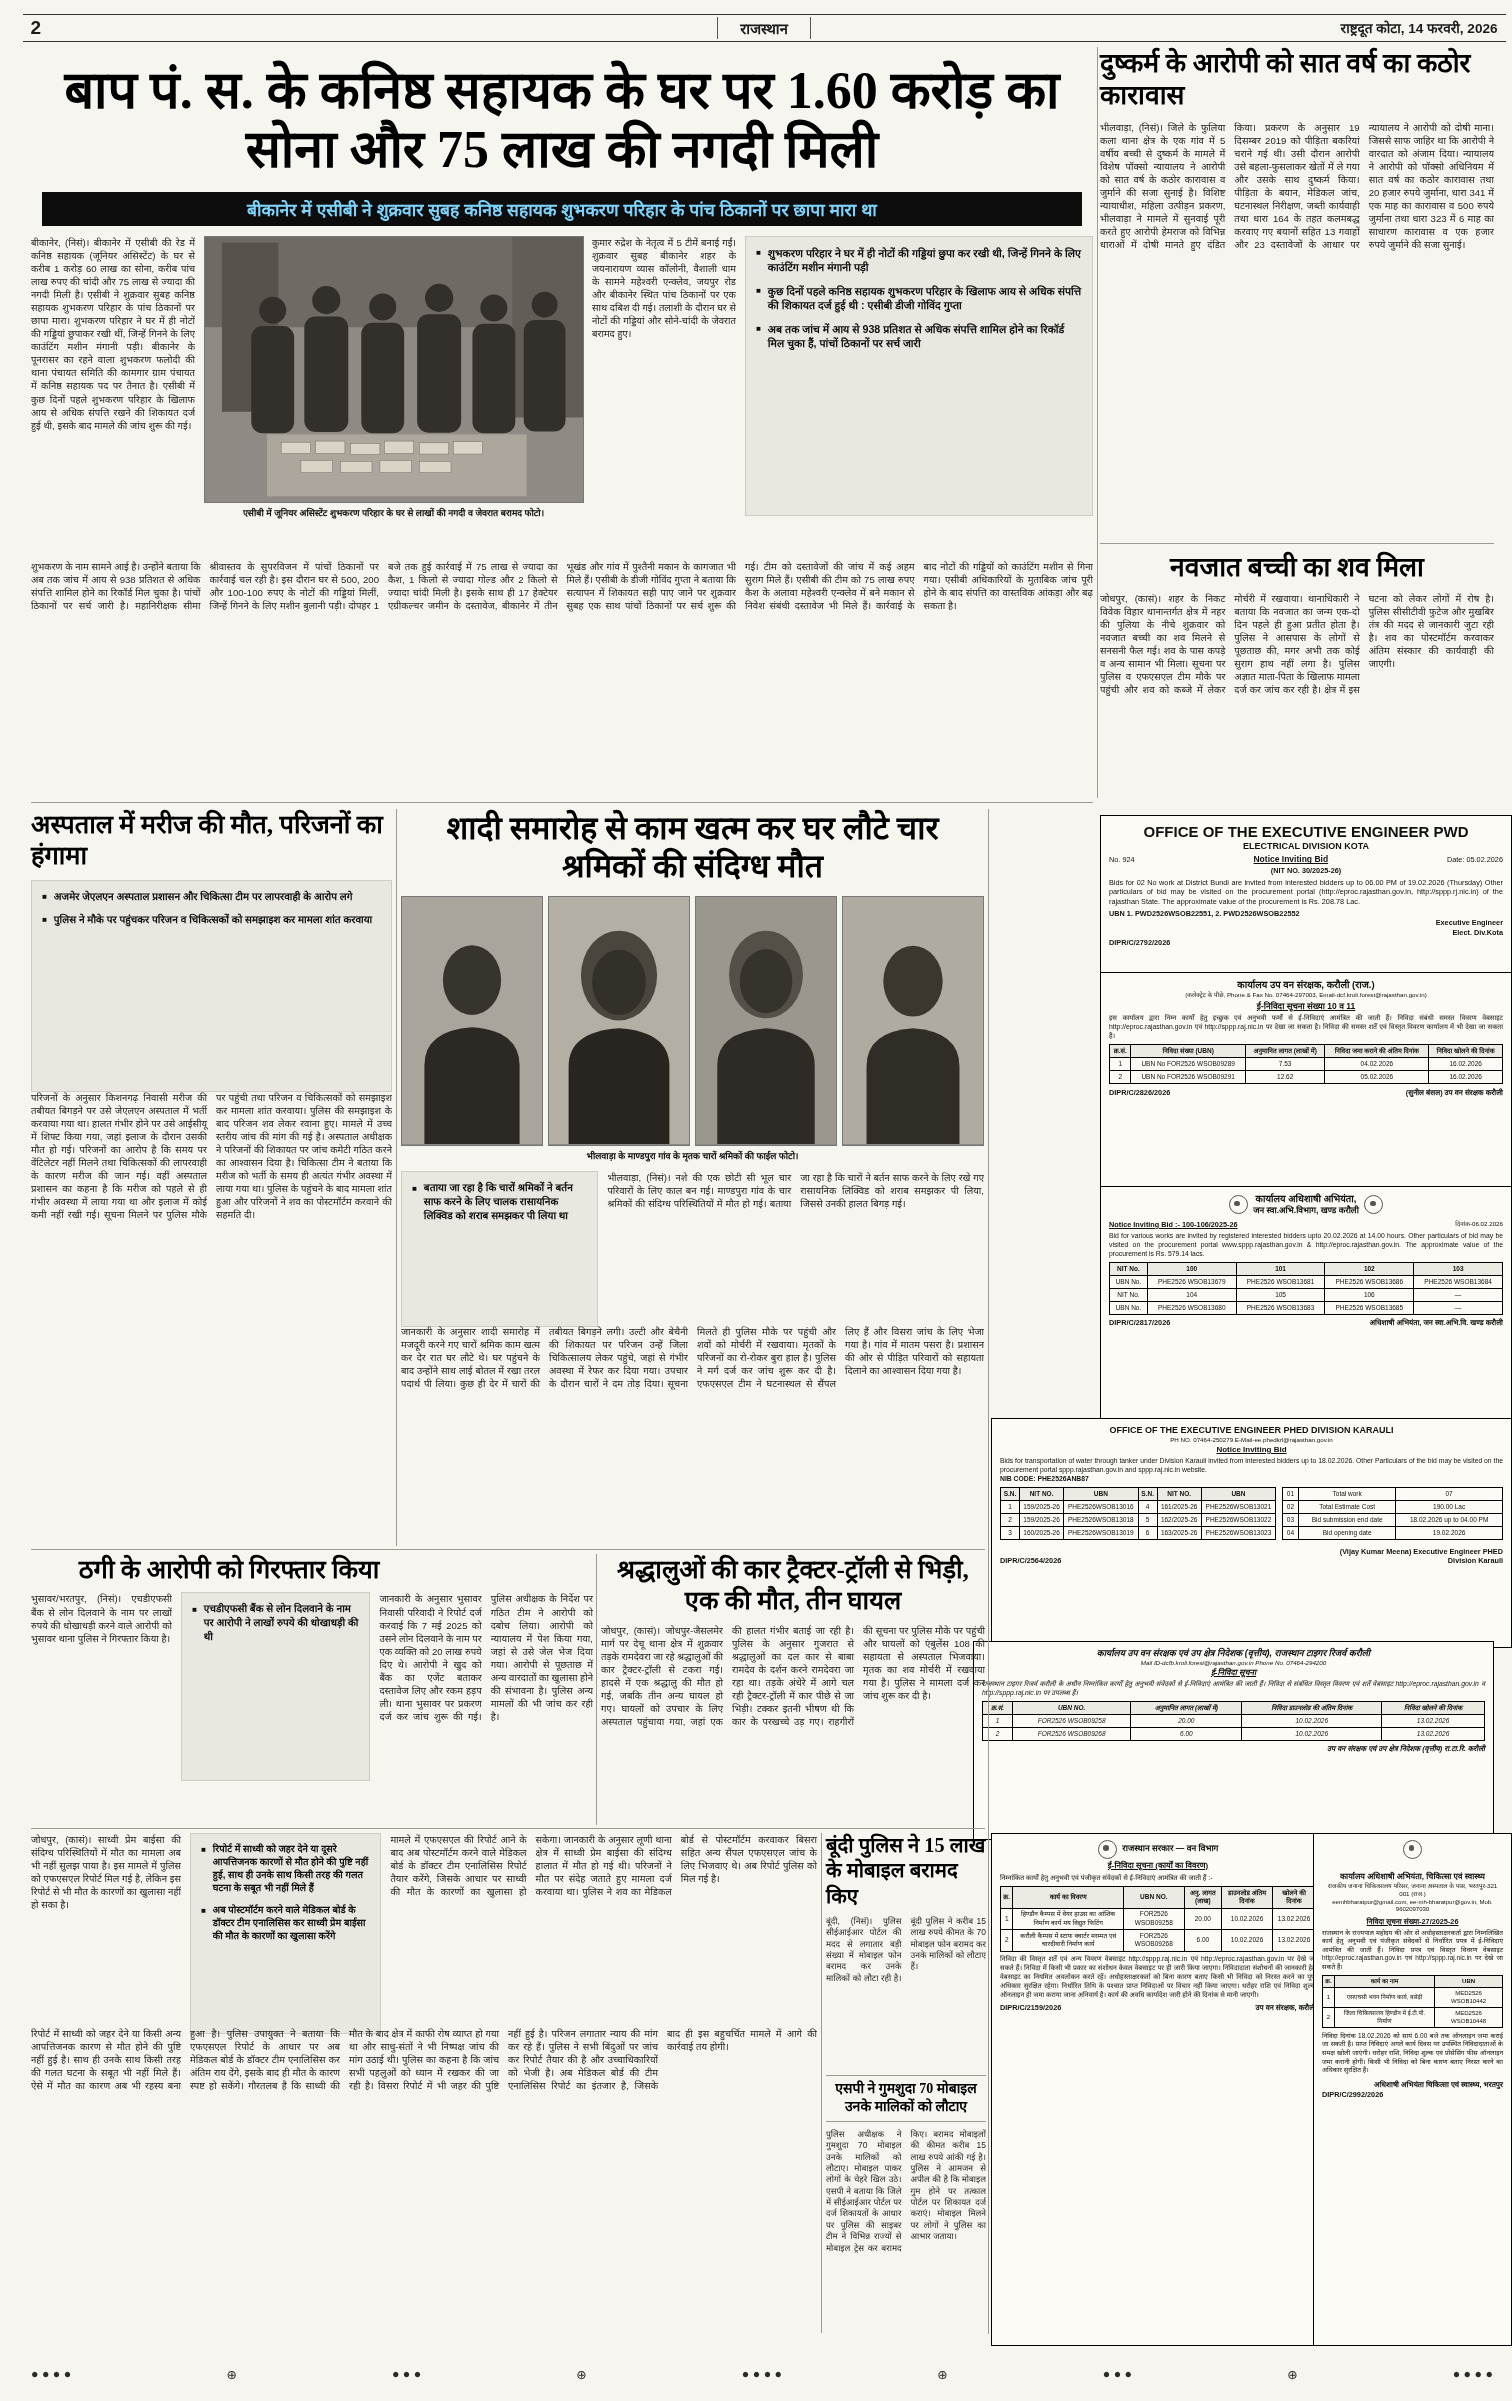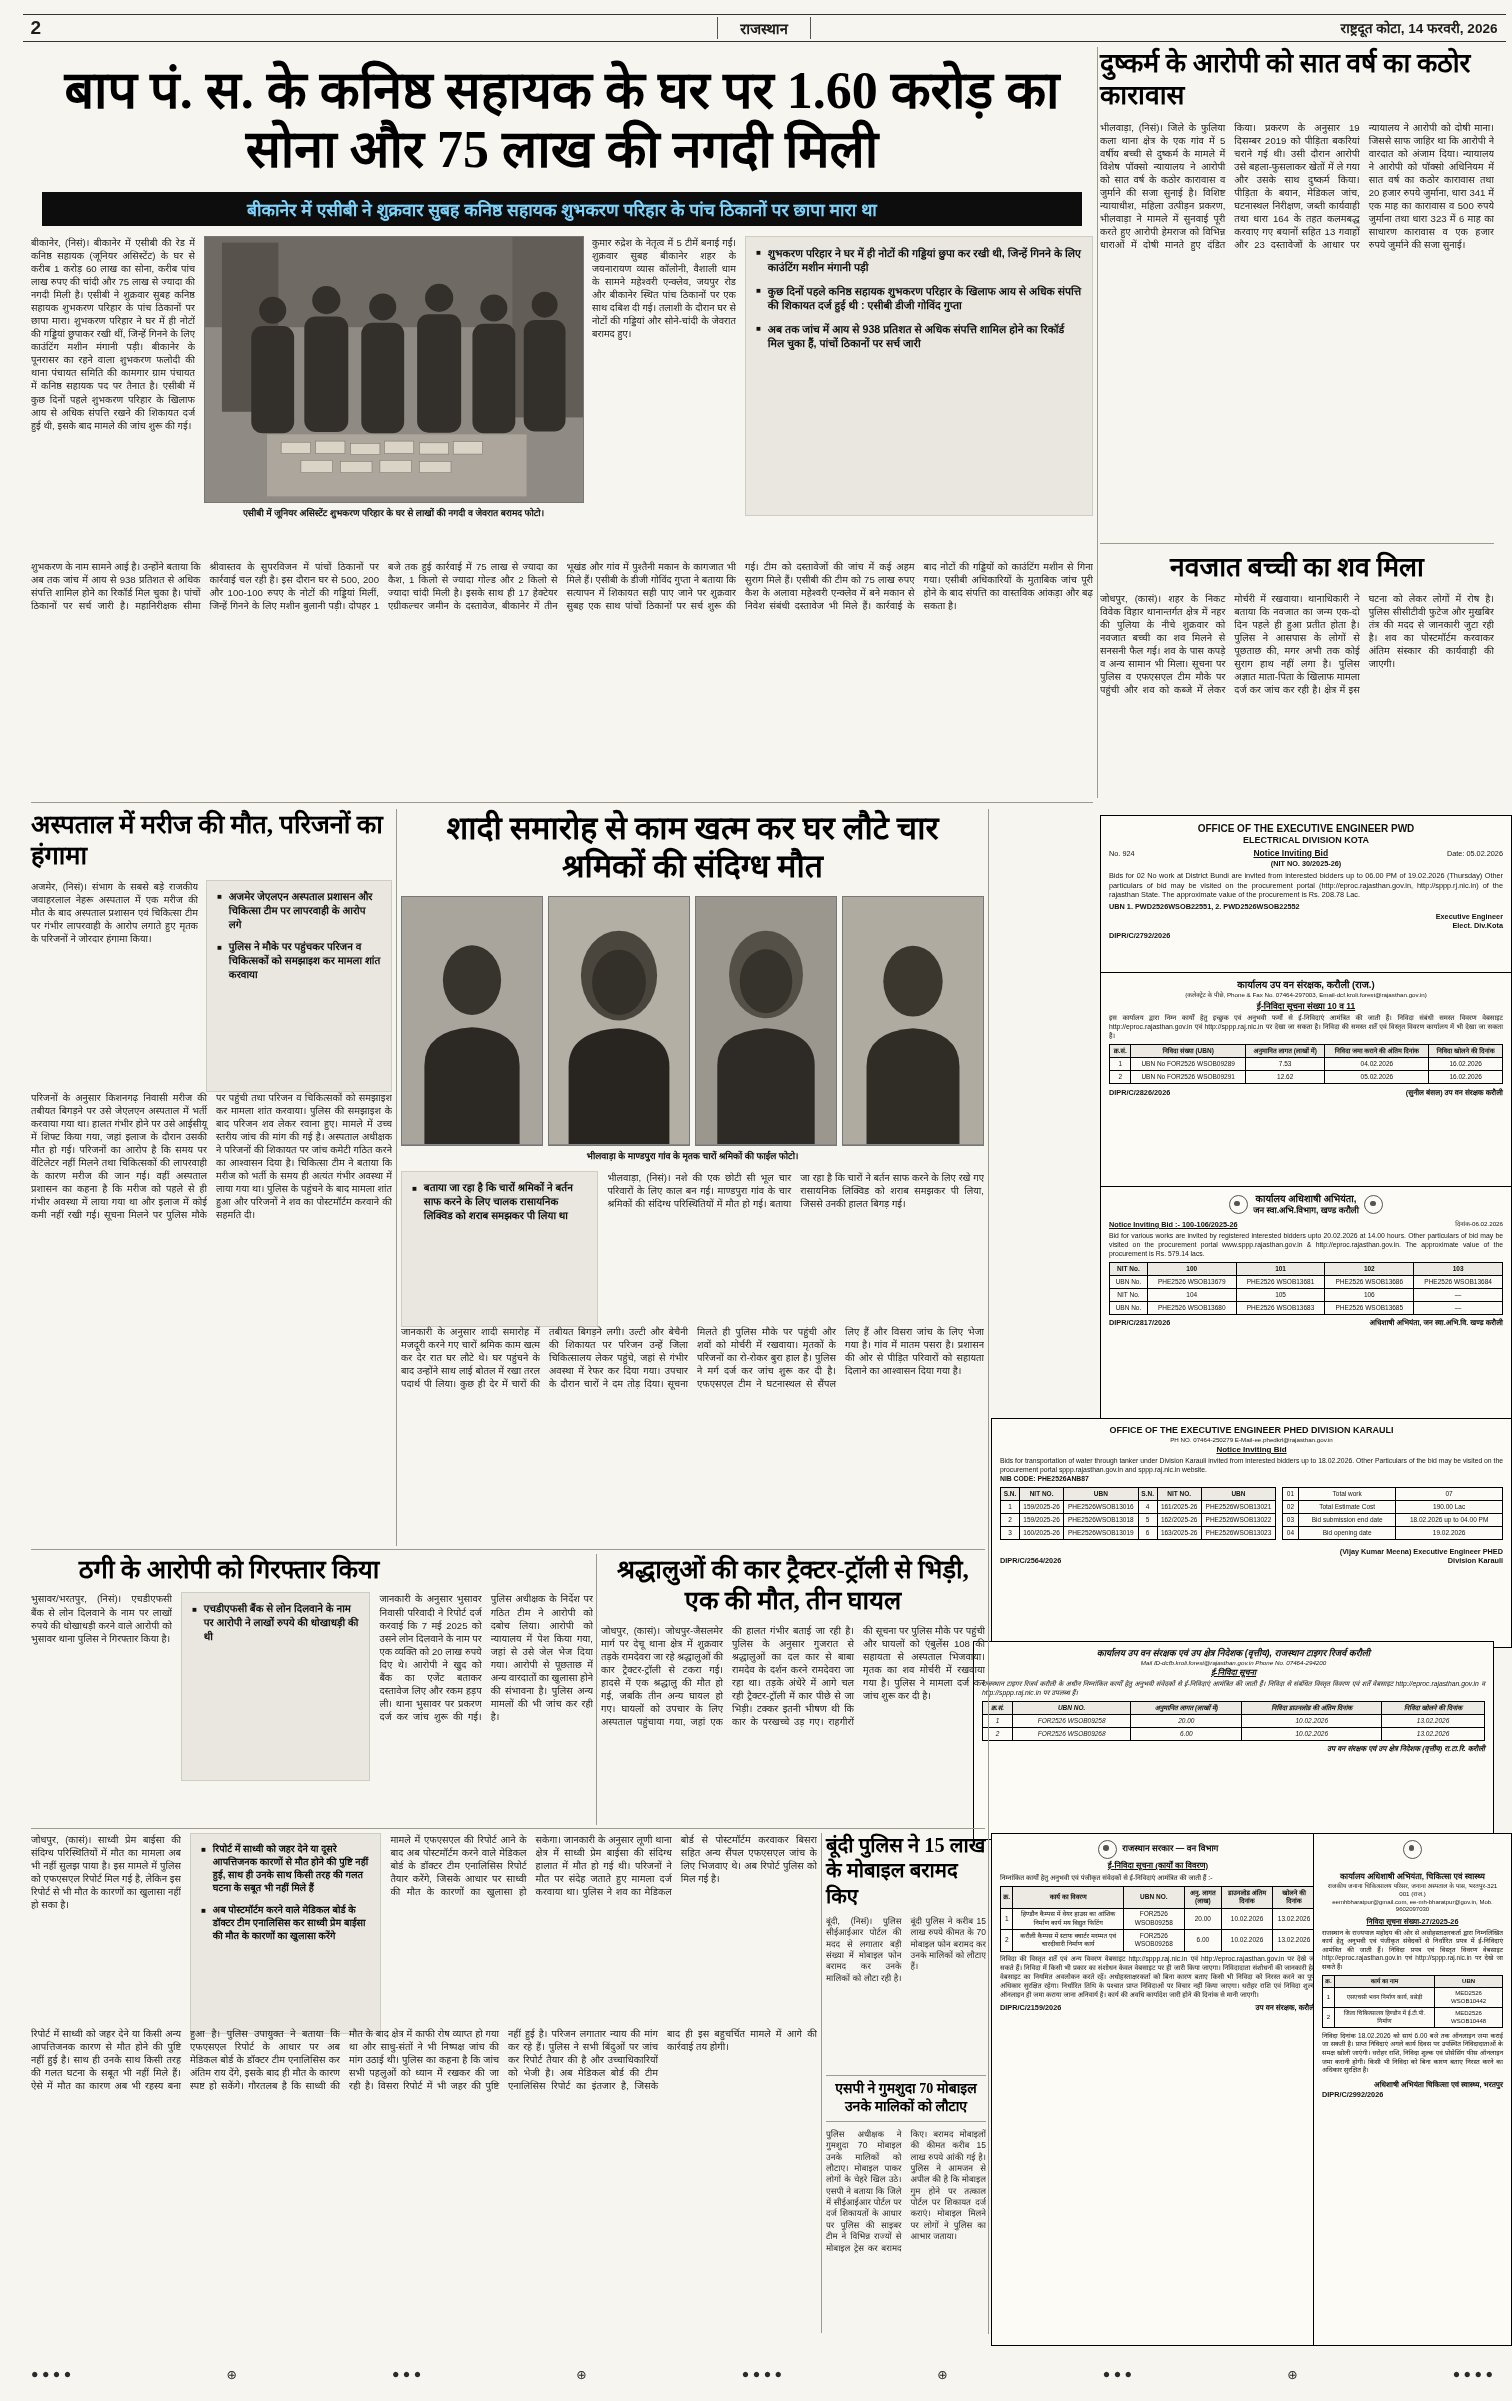--- a/index.html
+++ b/index.html
@@ -115,21 +115,20 @@
   </section>
 
   <section class="abs" style="left:1100px;top:543px;width:394px;height:255px;border-top:0.6px solid #a09a8e;padding-top:8px;">
     <h2 class="hl" style="font-size:26.5px;line-height:1.2;text-align:center;margin-bottom:8px;">नवजात बच्ची का शव मिला</h2>
     <div class="txt cols-3" style="height:192px;">जोधपुर, (कासं)। शहर के निकट विवेक विहार थानान्तर्गत क्षेत्र में नहर की पुलिया के नीचे शुक्रवार को नवजात बच्ची का शव मिलने से सनसनी फैल गई। शव के पास कपड़े व अन्य सामान भी मिला। सूचना पर पुलिस व एफएसएल टीम मौके पर पहुंची और शव को कब्जे में लेकर मोर्चरी में रखवाया। थानाधिकारी ने बताया कि नवजात का जन्म एक-दो दिन पहले ही हुआ प्रतीत होता है। पुलिस ने आसपास के लोगों से पूछताछ की, मगर अभी तक कोई सुराग हाथ नहीं लगा है। पुलिस अज्ञात माता-पिता के खिलाफ मामला दर्ज कर जांच कर रही है। क्षेत्र में इस घटना को लेकर लोगों में रोष है। पुलिस सीसीटीवी फुटेज और मुखबिर तंत्र की मदद से जानकारी जुटा रही है। शव का पोस्टमॉर्टम करवाकर अंतिम संस्कार की कार्यवाही की जाएगी।</div>
   </section>
 
   <section class="abs" style="left:31px;top:809px;width:361px;height:737px;">
     <h2 class="hl" style="font-size:25.4px;line-height:1.22;margin-bottom:9px;">अस्पताल में मरीज की मौत, परिजनों का हंगामा</h2>
     <div style="display:flex;gap:8px;height:203px;">
-      <div class="txt" style="width:167px;height:100%;">अजमेर, (निसं)। संभाग के सबसे बड़े राजकीय जवाहरलाल नेहरू अस्पताल में एक मरीज की मौत के बाद अस्पताल प्रशासन एवं चिकित्सा टीम पर गंभीर लापरवाही के आरोप लगाते हुए मृतक के परिजनों ने जोरदार हंगामा किया।</div>
       <aside class="bullets" style="flex:1;height:192px;">
         <div class="b-item" style="font-size:10.2px;">
           <span class="b-sq">■</span>
           <span>अजमेर जेएलएन अस्पताल प्रशासन और चिकित्सा टीम पर लापरवाही के आरोप लगे</span>
         </div>
         <div class="b-item" style="font-size:10.2px;">
           <span class="b-sq">■</span>
           <span>पुलिस ने मौके पर पहुंचकर परिजन व चिकित्सकों को समझाइश कर मामला शांत करवाया</span>
         </div>
       </aside>
@@ -178,21 +177,21 @@
           <span class="b-sq">■</span>
           <span>बताया जा रहा है कि चारों श्रमिकों ने बर्तन साफ करने के लिए चालक रासायनिक लिक्विड को शराब समझकर पी लिया था</span>
         </div>
       </aside>
       <div class="txt cols-2" style="flex:1;height:100%;">भीलवाड़ा, (निसं)। नशे की एक छोटी सी भूल चार परिवारों के लिए काल बन गई। माण्डपुरा गांव के चार श्रमिकों की संदिग्ध परिस्थितियों में मौत हो गई। बताया जा रहा है कि चारों ने बर्तन साफ करने के लिए रखे गए रासायनिक लिक्विड को शराब समझकर पी लिया, जिससे उनकी हालत बिगड़ गई।</div>
     </div>
     <div class="txt cols-4" style="margin-top:6.8px;height:152px;">जानकारी के अनुसार शादी समारोह में मजदूरी करने गए चारों श्रमिक काम खत्म कर देर रात घर लौटे थे। घर पहुंचने के बाद उन्होंने साथ लाई बोतल में रखा तरल पदार्थ पी लिया। कुछ ही देर में चारों की तबीयत बिगड़ने लगी। उल्टी और बेचैनी की शिकायत पर परिजन उन्हें जिला चिकित्सालय लेकर पहुंचे, जहां से गंभीर अवस्था में रेफर कर दिया गया। उपचार के दौरान चारों ने दम तोड़ दिया। सूचना मिलते ही पुलिस मौके पर पहुंची और शवों को मोर्चरी में रखवाया। मृतकों के परिजनों का रो-रोकर बुरा हाल है। पुलिस ने मर्ग दर्ज कर जांच शुरू कर दी है। एफएसएल टीम ने घटनास्थल से सैंपल लिए हैं और विसरा जांच के लिए भेजा गया है। गांव में मातम पसरा है। प्रशासन की ओर से पीड़ित परिवारों को सहायता दिलाने का आश्वासन दिया गया है।</div>
   </section>
 
   <section class="abs nb" style="left:1100px;top:815px;width:394px;height:151px;">
-    <div class="c b" style="font-size:10px;">OFFICE OF THE EXECUTIVE ENGINEER PWD</div>
+    <div class="c b" style="font-size:15px;">OFFICE OF THE EXECUTIVE ENGINEER PWD</div>
     <div class="c b" style="font-size:9px;">ELECTRICAL DIVISION KOTA</div>
     <div style="display:flex;justify-content:space-between;align-items:center;margin-top:1.1px;">
       <span>No. 924</span>
       <span class="b" style="font-size:8.5px;text-decoration:underline;">Notice Inviting Bid</span>
       <span>Date: 05.02.2026</span>
     </div>
     <div class="c b">(NIT NO. 30/2025-26)</div>
     <div class="j" style="margin-top:2.3px;">Bids for 02 No work at District Bundi are invited from interested bidders up to 06.00 PM of 19.02.2026 (Thursday) Other particulars of bid may be visited on the procurement portal (http://eproc.rajasthan.gov.in, http://sppp.rj.nic.in) of the rajasthan State. The approximate value of the procurement is Rs. 208.78 Lac.</div>
     <div class="b" style="margin-top:2.3px;">UBN 1. PWD2526WSOB22551, 2. PWD2526WSOB22552</div>
     <div class="sig">Executive Engineer</div>

